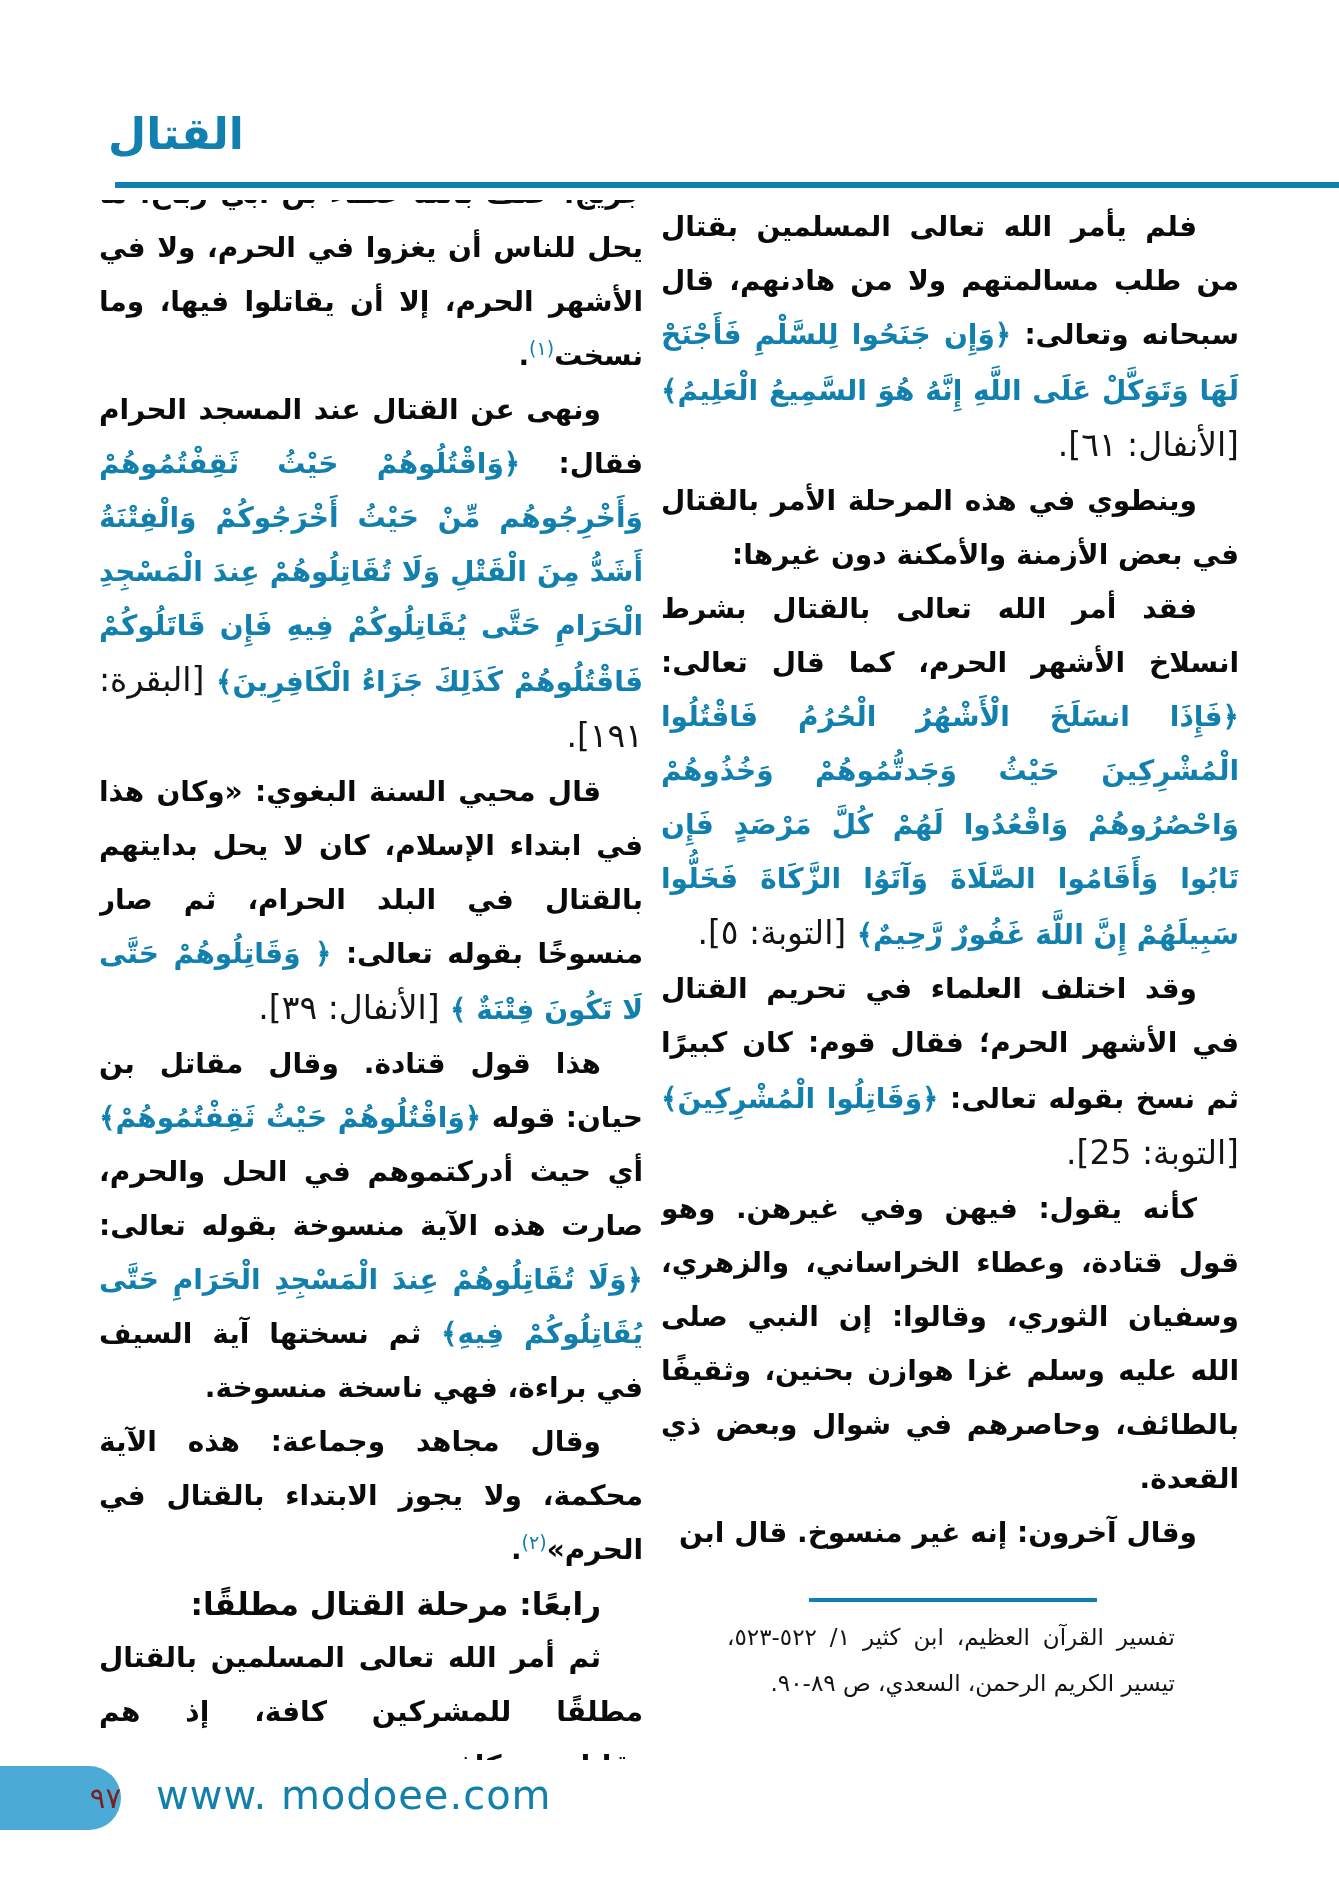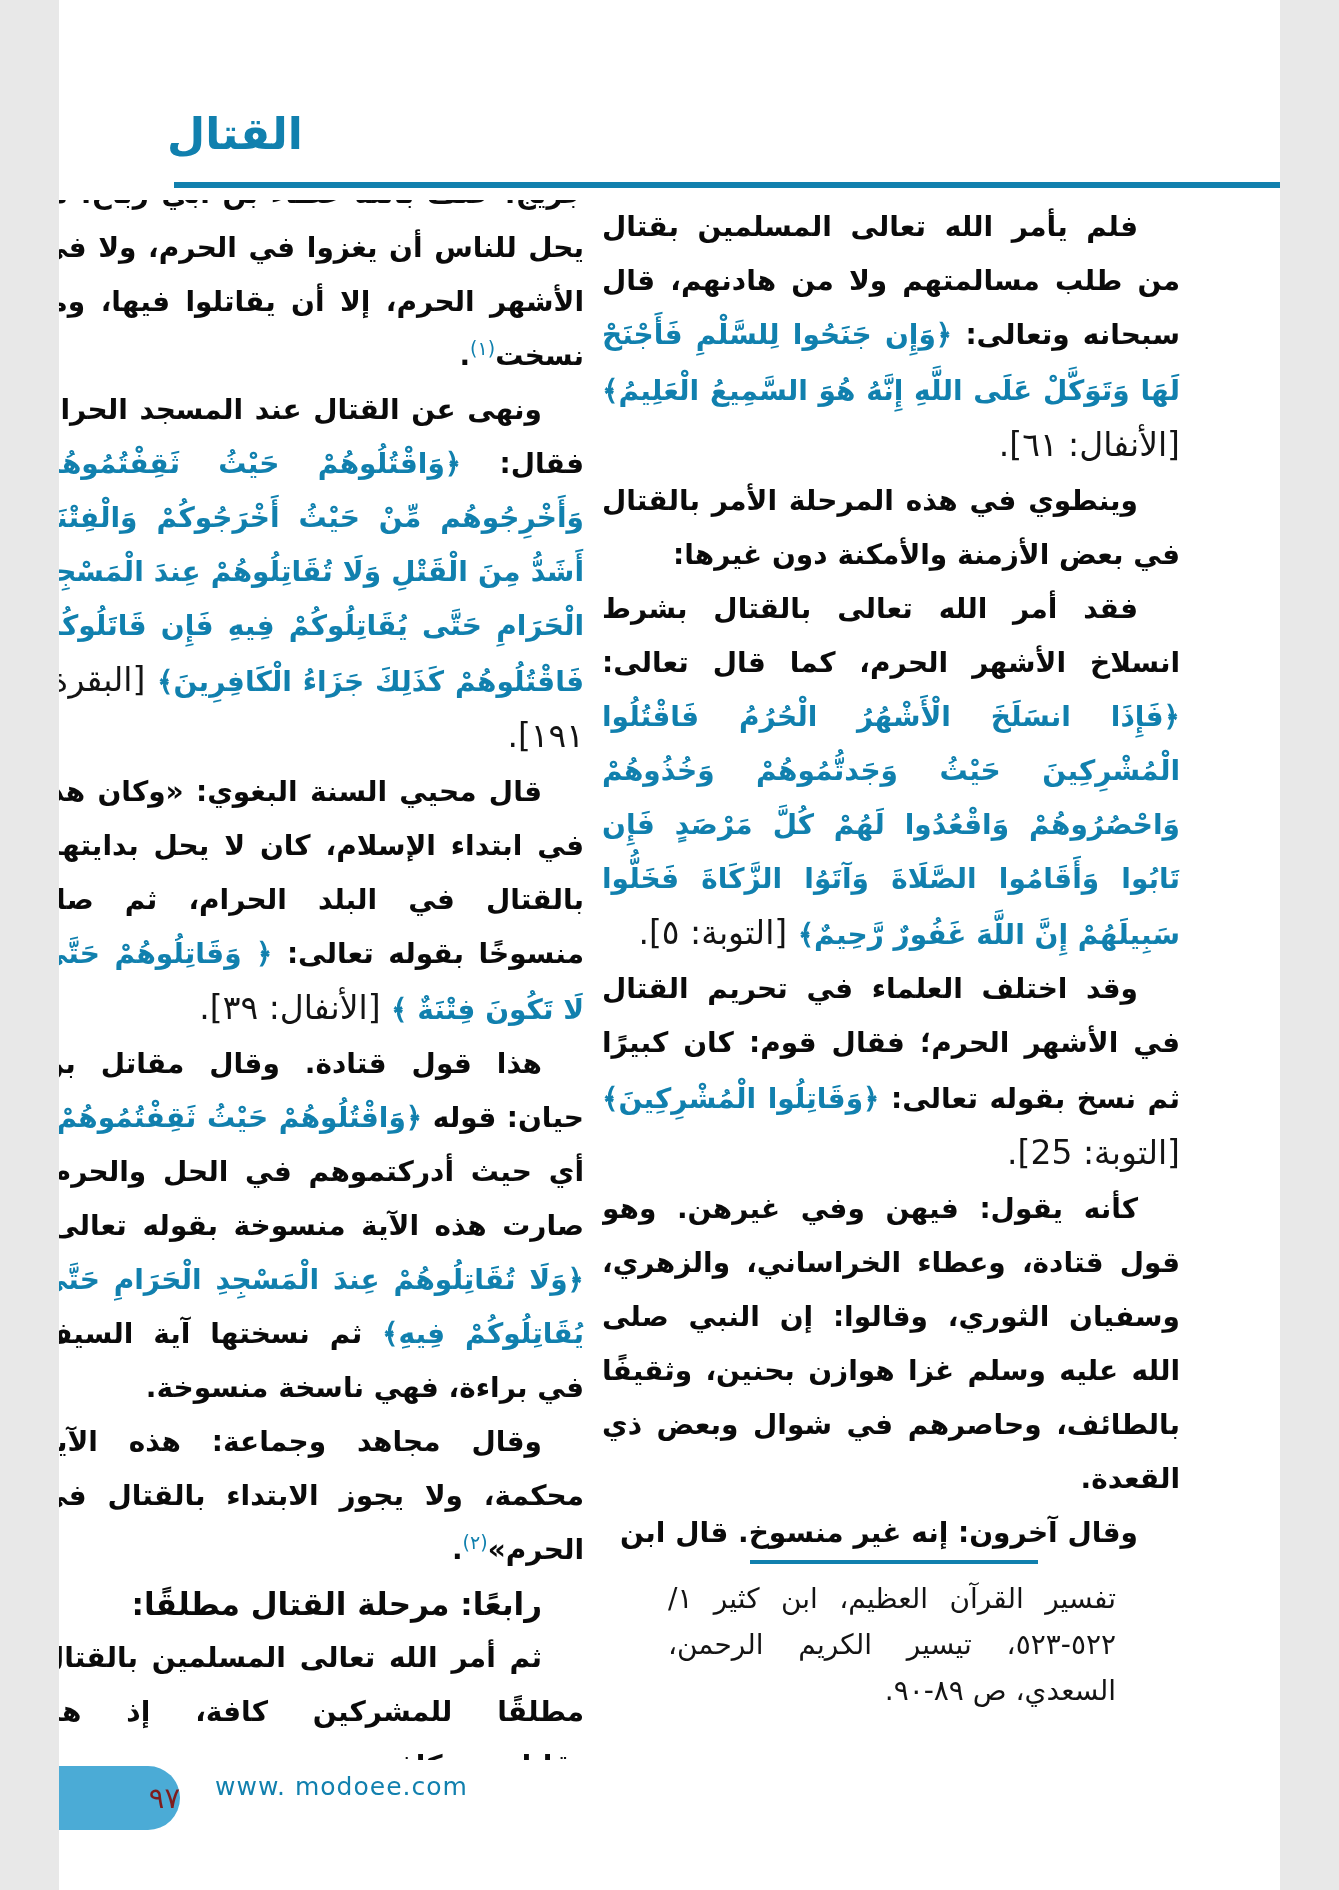--- a/index.html
+++ b/index.html
@@ -4,21 +4,21 @@
 <style>
   :root{
     --accent:#1180ae;
     --pill:#4babd6;
     --ink:#0b0b0b;
   }
   *{box-sizing:border-box;}
   body{margin:0;background:#e8e8e8;}
   .page{
     position:relative;
-    width:1221px;height:1890px;
+    width:1339px;height:1890px;
     background:#ffffff;
     font-family:"DejaVu Sans",sans-serif;
     direction:rtl;
     overflow:hidden;
     margin:0 auto;
   }
   
   .header-title{
     position:absolute;top:102px;left:108px;
     font-size:44px;line-height:64px;
@@ -53,36 +53,36 @@
   .run-fnmark{
     color:var(--accent);font-weight:400;
     font-size:19px;vertical-align:super;line-height:0;
   }
   
   .footnote-area{margin-top:auto;flex:none;}
   .col-first .footnote-area{margin-bottom:54px;padding-left:66px;padding-right:64px;}
   .fn-rule{height:4px;background:var(--accent);width:288px;margin-bottom:12px;}
   .col-first .fn-rule{margin-right:78px;}
   .fn-line{
-    margin:0;font-size:28px;line-height:46px;
+    margin:0;font-size:23px;line-height:46px;
     font-weight:400;color:#141414;text-align:justify;
   }
   
   .page-pill{
     position:absolute;left:0;top:1766px;
     width:121px;height:64px;
     background:var(--pill);
     border-radius:0 34px 34px 0;
     color:#7f1d1d;
     display:flex;align-items:center;
     font-size:29px;font-weight:400;
   }
   .site-url{
     position:absolute;left:156px;top:1772px;
-    font-size:25px;color:var(--accent);
+    font-size:40px;color:var(--accent);
     direction:ltr;font-weight:400;letter-spacing:1px;
   }
 </style>
 </head>
 <body>
 
 <div class="page">
 
   <div class="header-title">القتال</div>
   <div class="header-rule"></div>

